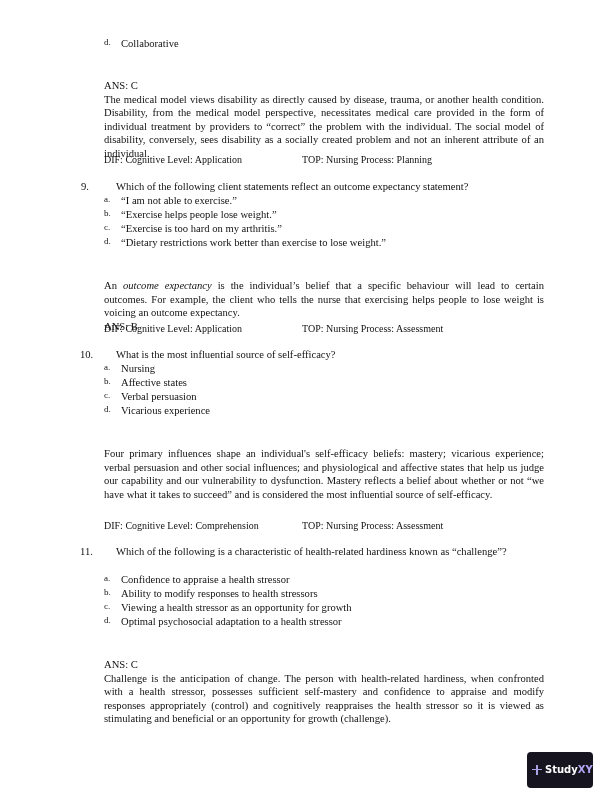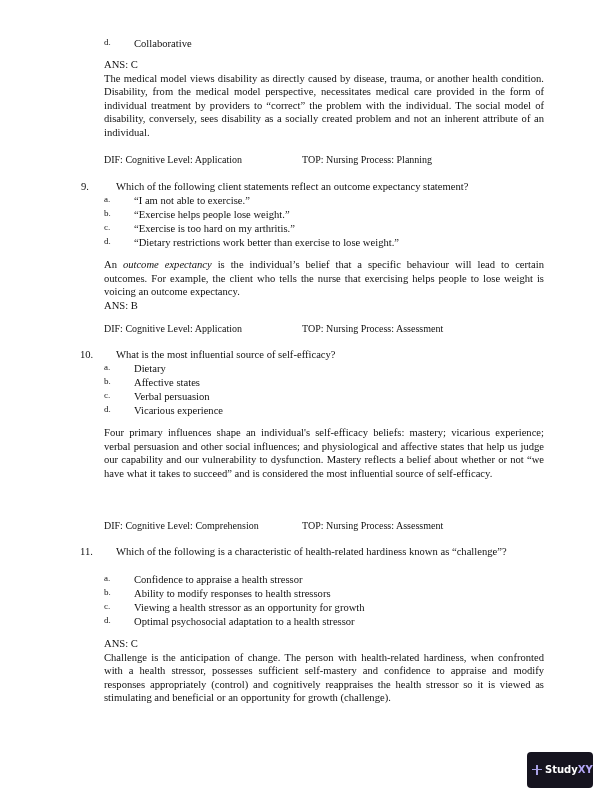--- a/index.html
+++ b/index.html
@@ -1,21 +1,21 @@
 <!DOCTYPE html>
 <html><head>
   <meta charset="utf-8">
   <style>
     html, body { margin: 0; padding: 0; background: #ffffff; }
     body { width: 612px; height: 792px; position: relative; overflow: hidden;
            font-family: "Liberation Serif", "DejaVu Serif", serif; color: #111; font-size: 10.6px; line-height: 13.6px; }
     .opt { position: absolute; left: 104px; }
     .opt .lt { position: absolute; left: 0; font-size: 9px; top: -1px; }
-    .opt .tx { position: absolute; left: 17px; white-space: nowrap; margin-left: 13px; }
-    .para { position: absolute; left: 104px; width: 440px; text-align: justify; }
+    .opt .tx { position: absolute; left: 17px; white-space: nowrap; }
+    .para { position: absolute; left: 104px; width: 440px; text-align: justify; margin-top: 21px; }
     .para p { margin: 0; }
     .meta { position: absolute; left: 104px; white-space: nowrap; font-size: 10px; }
     .meta .top { position: absolute; left: 198px; }
     .qnum { position: absolute; left: 81px; }
     .qtext { position: absolute; left: 116px; width: 440px; }
     .badge { position: absolute; left: 527px; top: 752px; width: 66px; height: 36px;
              background: #16141f; border-radius: 4px; display: flex; align-items: center;
              font-family: "DejaVu Sans", sans-serif; font-weight: bold; font-size: 10px; color: #fff; }
     .badge .plus { width: 18px; height: 20px; position: relative; }
     .badge .plus::before { content: ""; position: absolute; left: 5px; top: 9px; width: 10px; height: 1.4px; background: #a9a2e6; }
@@ -62,21 +62,21 @@
 </div>
 <div class="meta" style="top:322px;">
   <span>DIF:    Cognitive Level: Application</span>
   <span class="top">TOP:   Nursing Process: Assessment</span>
 </div>
 
 <span class="qnum" style="top:348px; left:80px;">10.</span>
 <div class="qtext" style="top:348px;">What is the most influential source of self-efficacy?</div>
 <div class="opt" style="top:362px;">
   <span class="lt">a.</span>
-  <span class="tx">Dietary</span>
+  <span class="tx">Nursing</span>
 </div>
 <div class="opt" style="top:376px;">
   <span class="lt">b.</span>
   <span class="tx">Affective states</span>
 </div>
 <div class="opt" style="top:390px;">
   <span class="lt">c.</span>
   <span class="tx">Verbal persuasion</span>
 </div>
 <div class="opt" style="top:404px;">

